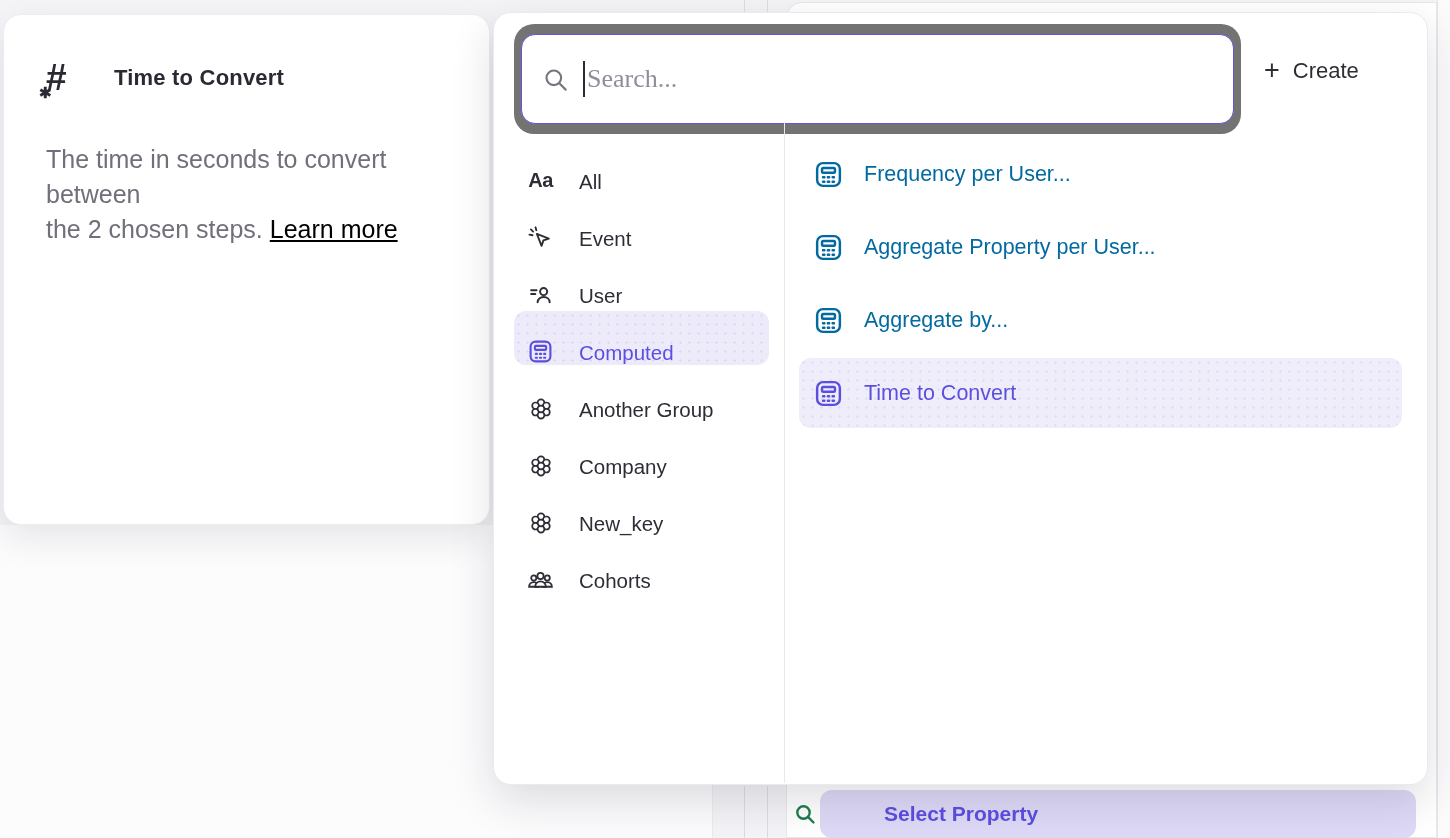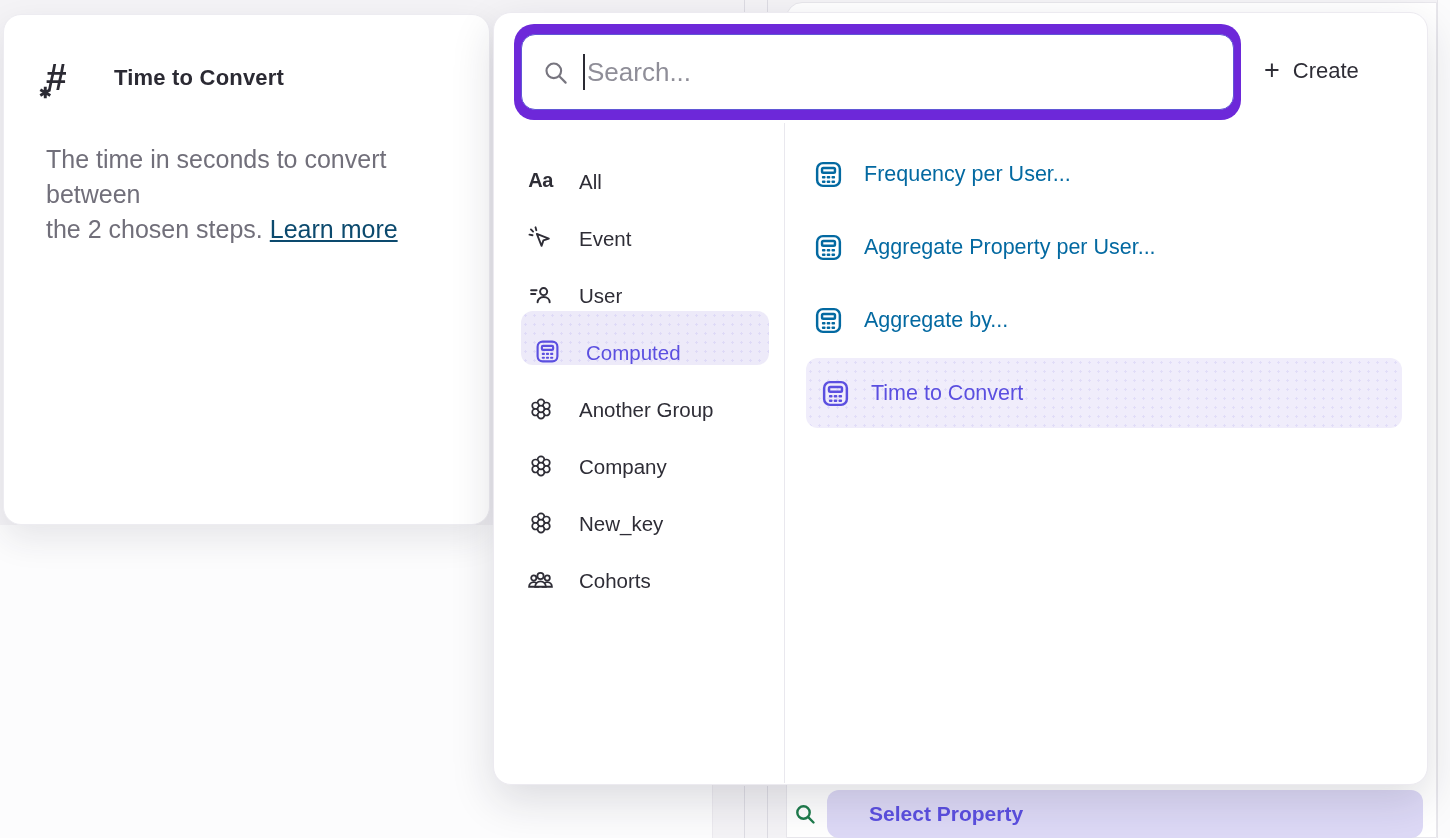--- a/index.html
+++ b/index.html
@@ -18,45 +18,45 @@
     background:#fff; border:1px solid #e8e7ec; border-radius:16px 0 0 0; }
   .bg-right-white{ position:absolute; left:1437px; top:0; width:13px; height:838px;
     background:#fbfbfc; border-left:1px solid #e6e5ea; }
   .bg-vline{ position:absolute; width:1px; background:#dddce3; }
   .vl1{ left:744px; top:0; height:14px; }
   .vl2{ left:767px; top:0; height:14px; }
   .vl3{ left:744px; top:786px; height:52px; }
   .vl4{ left:767px; top:786px; height:52px; }
 
   .dotted{ background-image:radial-gradient(rgba(91,79,224,0.10) 1.2px, transparent 1.2px);
-    background-size:9px 9px;margin-left:7px; }
+    background-size:9px 9px; }
 
   
   .select-row{ position:absolute; left:786px; top:785px; width:651px; height:53px; }
   .green-search{ position:absolute; left:7px; top:17px; width:24px; height:24px; color:#1e7c4c; }
   .select-pill{ position:absolute; left:34px; top:5px; width:596px; height:48px;
     background:#ddd9f6; border-radius:12px; display:flex; align-items:center;
-    padding-left:42px; color:#5b4fe0; font-weight:700; font-size:21px; }
+    padding-left:64px; color:#5b4fe0; font-weight:700; font-size:21px; }
 
   
   .card{ position:absolute; left:3px; top:14px; width:487px; height:511px; background:#fff;
     border:1px solid #edecf1; border-radius:18px; box-shadow:0 14px 34px rgba(40,40,60,.10); }
   .card-header{ display:flex; align-items:center; margin:44px 0 0 42px; }
   .hash-icon{ position:relative; font-size:37px; font-weight:700; color:#2b2a33; line-height:1;
     width:42px; }
   .hash-icon .star{ position:absolute; left:-7px; bottom:-4px; font-size:15px; font-weight:900; }
   .card-title{ font-size:22px; font-weight:700; color:#2b2a33; margin-left:26px; letter-spacing:.2px; }
   .card-desc{ margin:46px 42px 0 42px; font-size:25px; color:#716f7a; line-height:35px; max-width:395px; }
-  .learn-more{ color:#0c4a6e; text-decoration:underline; cursor:pointer; }
+  .learn-more{ color:#000000; text-decoration:underline; cursor:pointer; }
 
   
   .dropdown{ position:absolute; left:493px; top:12px; width:935px; height:773px; background:#fff;
     border:1px solid #eceaf0; border-radius:18px; box-shadow:0 16px 44px rgba(30,30,50,.14); }
-  .search-halo{ position:absolute; left:20px; top:11px; width:727px; height:96px;
-    background:#6d28d9; border-radius:20px; }
+  .search-halo{ position:absolute; left:20px; top:11px; width:727px; height:110px;
+    background:#737373; border-radius:20px;font-family:Liberation Serif, serif; }
   .search-box{ position:absolute; left:7px; top:10px; right:7px; bottom:10px; background:#fff;
     border:1.5px solid #6157d6; border-radius:14px; display:flex; align-items:center;
     padding-left:20px; }
   .search-glyph{ width:27px; height:27px; color:#77757f; flex:0 0 auto; }
   .caret{ width:2px; height:36px; background:#2a2a33; margin-left:14px; }
   .search-placeholder{ font-size:26px; color:#8f8e98; margin-left:2px; }
   .create-btn{ position:absolute; left:770px; top:44px; display:flex; align-items:center; gap:13px;
     font-size:22px; color:#2e2d36; cursor:pointer; }
   .create-plus{ font-size:27px; font-weight:400; line-height:1; color:#2e2d36; }
 

